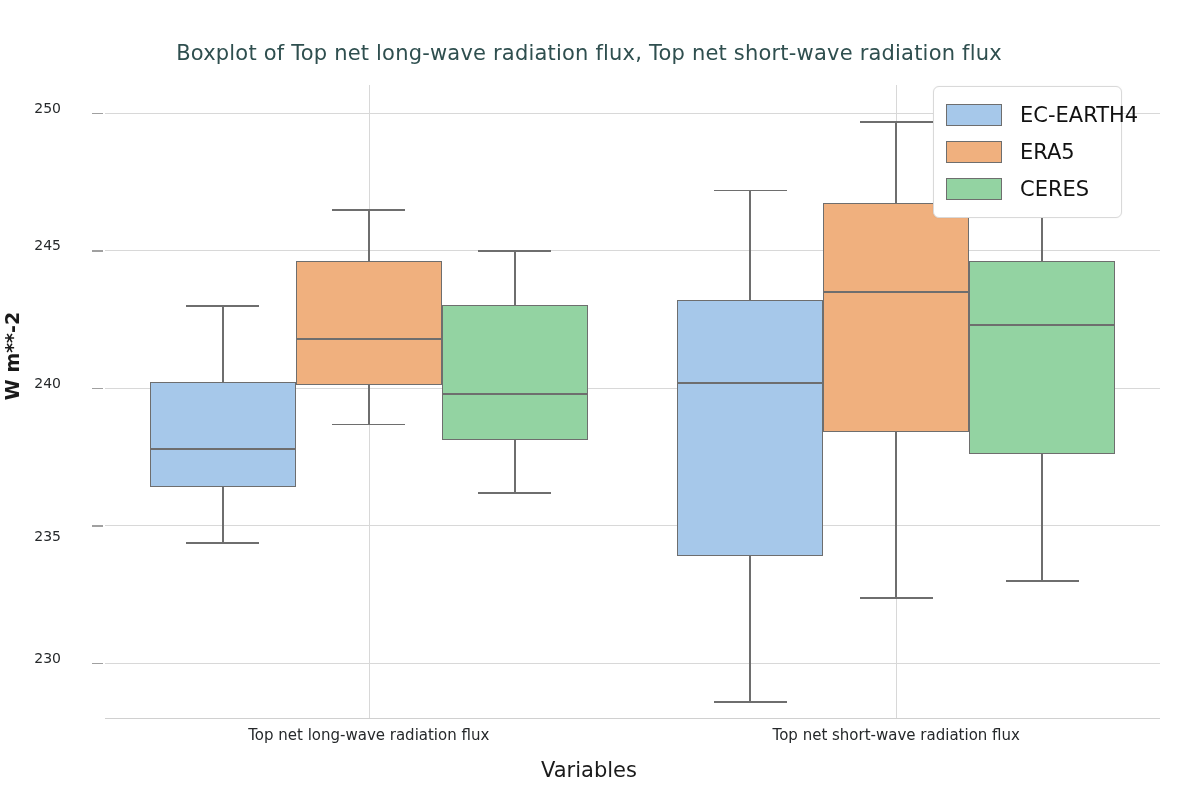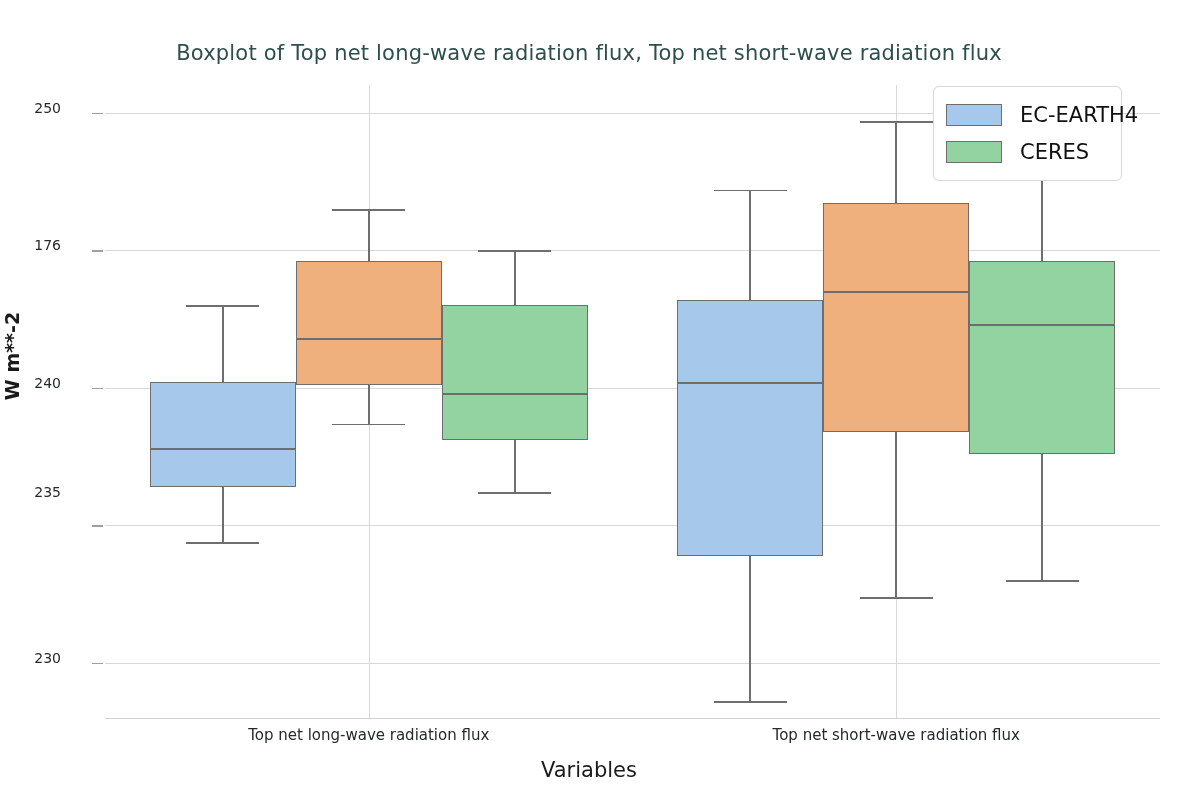--- a/index.html
+++ b/index.html
@@ -145,30 +145,34 @@
     </div>
 
   <div class="xlabel">Variables</div>
 
   <div id="legend" style="z-index: 50;">
     <div class="legend-row">
       <span class="swatch" style="background: rgb(166, 200, 234);"></span>
       <span class="legend-label">EC-EARTH4</span>
     </div>
     <div class="legend-row">
+      <span class="swatch" style="background: rgb(240, 176, 126);"></span>
+      <span class="legend-label">ERA5</span>
+    </div>
+    <div class="legend-row">
       <span class="swatch" style="background: rgb(147, 211, 162);"></span>
       <span class="legend-label">CERES</span>
     </div>
   </div>
 
 <div class="ytick-mark" style="top: 662.957px;"></div>
     <div class="ytick" style="top: 649.957px;">230</div>
     <div class="ytick-mark" style="top: 525.348px;"></div>
-    <div class="ytick" style="top: 484px;">235</div>
+    <div class="ytick" style="top: 528px;">235</div>
     <div class="ytick-mark" style="top: 387.739px;"></div>
     <div class="ytick" style="top: 374.739px;">240</div>
     <div class="ytick-mark" style="top: 250.13px;"></div>
-    <div class="ytick" style="top: 237.13px;">176</div>
+    <div class="ytick" style="top: 237.13px;">245</div>
     <div class="ytick-mark" style="top: 112.522px;"></div>
     <div class="ytick" style="top: 99.5217px;">250</div>
     <div class="xtick" style="left: 368.75px;">Top net long-wave radiation flux</div>
     <div class="xtick" style="left: 896.25px;">Top net short-wave radiation flux</div>
   </div>
 
 </body></html>

